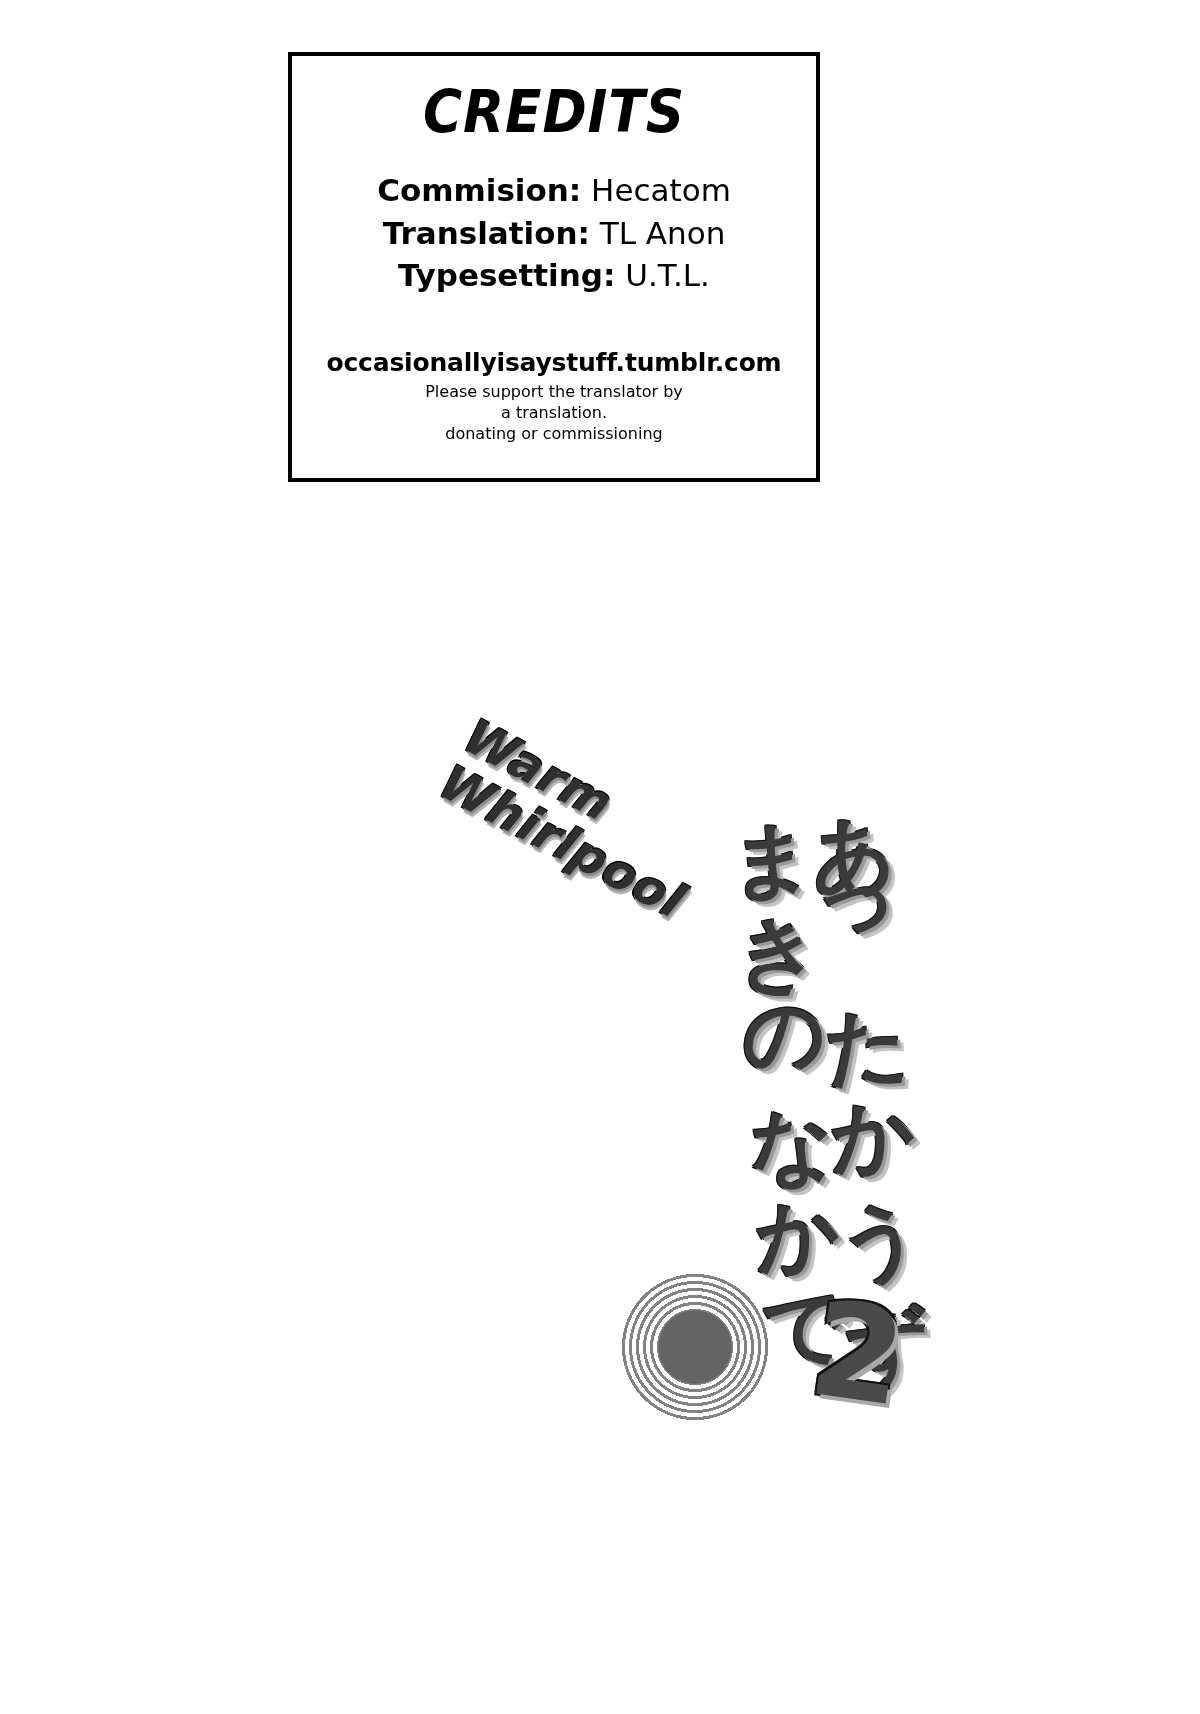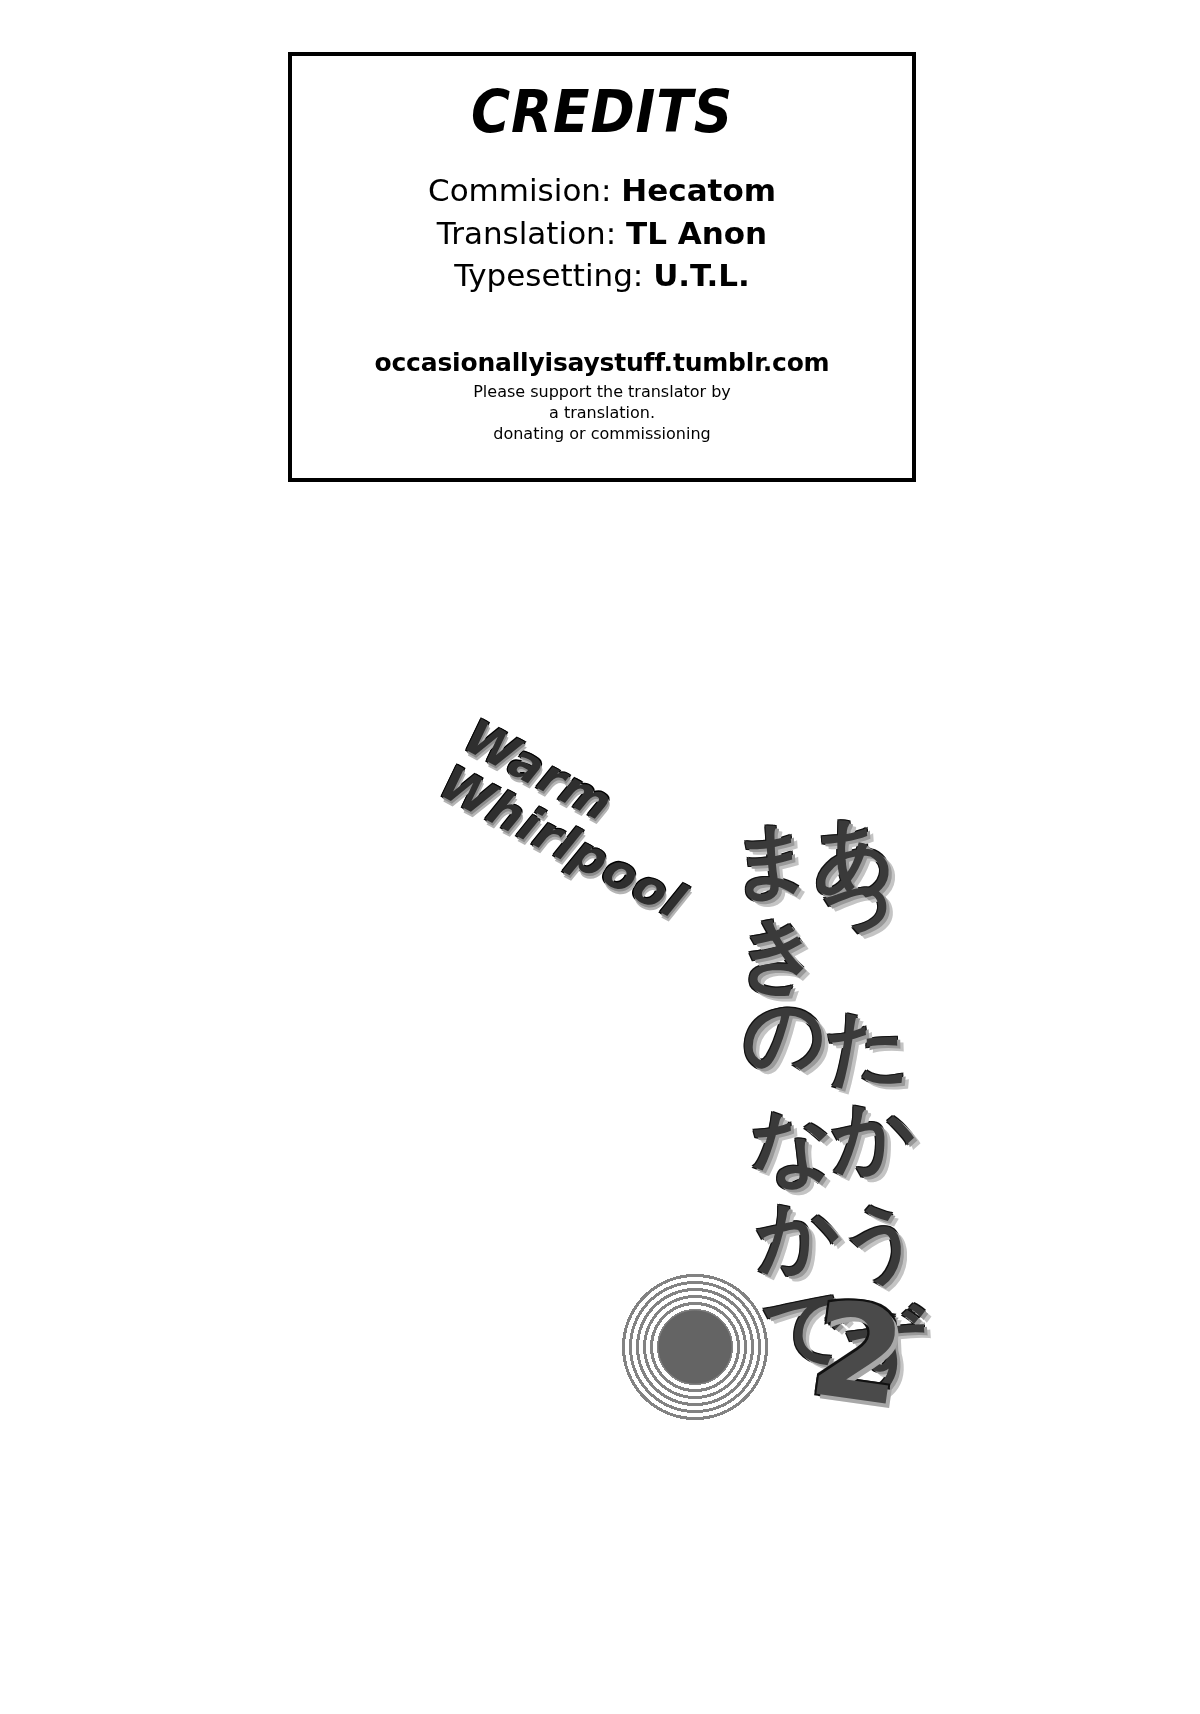--- a/index.html
+++ b/index.html
@@ -14,21 +14,21 @@
     overflow: hidden;
     font-family: "DejaVu Sans", sans-serif;
     color: #000000;
   }
 
   
   .credits-box {
     position: absolute;
     left: 288px;
     top: 52px;
-    width: 628px;
+    width: 532px;
     height: 430px;
     border: 4px solid #000000;
     box-sizing: border-box;
     background: #ffffff;
     text-align: center;
   }
   .credits-title {
     font-family: "DejaVu Sans", sans-serif;
     font-weight: bold;
     font-style: italic;
@@ -41,24 +41,24 @@
 
   .credits-lines {
     margin-top: 26px;
     font-size: 31px;
     line-height: 1.38;
   }
   .credits-line {
     white-space: nowrap;
   }
   .credits-line .lbl {
+    font-weight: bold;
+  }
+  .credits-line .val {
     font-weight: normal;
-  }
-  .credits-line .val {
-    font-weight: bold;
   }
 
   .credits-url {
     margin-top: 51px;
     font-size: 25px;
     font-weight: bold;
     letter-spacing: -0.2px;
   }
   .credits-note {
     margin-top: 4px;

